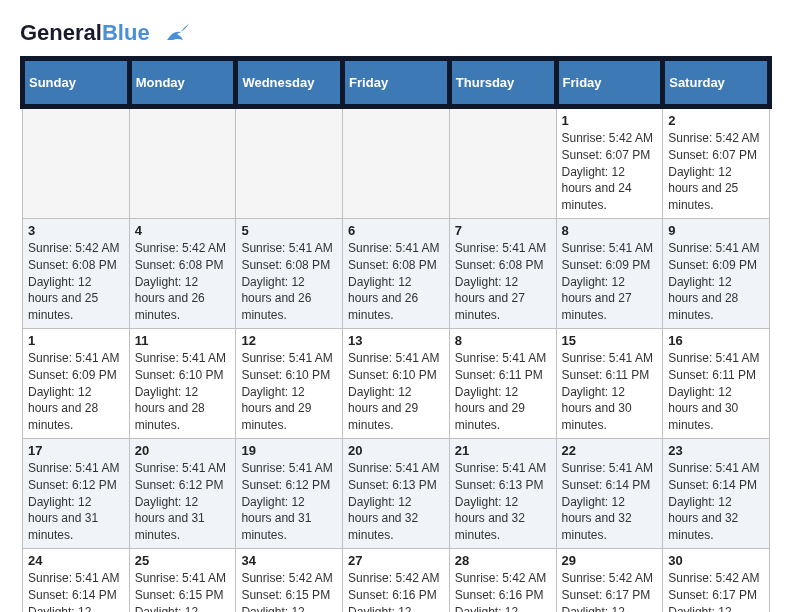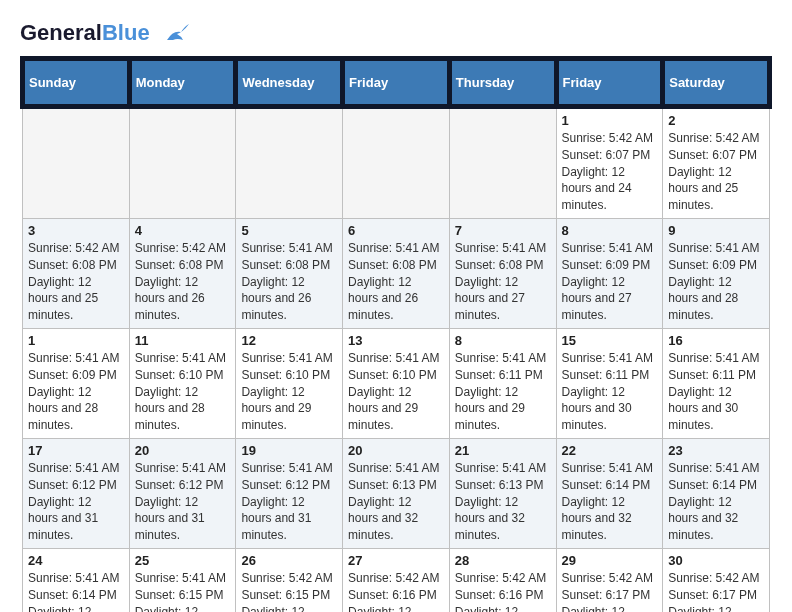--- a/index.html
+++ b/index.html
@@ -264,21 +264,21 @@
 Sunset: 6:14 PM
 Daylight: 12 hours and 33 minutes.</div>
         </td>
         <td>
           <span class="day-number">25</span>
           <div class="day-info" style="white-space: pre-line;">Sunrise: 5:41 AM
 Sunset: 6:15 PM
 Daylight: 12 hours and 33 minutes.</div>
         </td>
         <td>
-          <span class="day-number">26</span>
+          <span class="day-number">34</span>
           <div class="day-info" style="white-space: pre-line;">Sunrise: 5:42 AM
 Sunset: 6:15 PM
 Daylight: 12 hours and 33 minutes.</div>
         </td>
         <td>
           <span class="day-number">27</span>
           <div class="day-info" style="white-space: pre-line;">Sunrise: 5:42 AM
 Sunset: 6:16 PM
 Daylight: 12 hours and 34 minutes.</div>
         </td>

